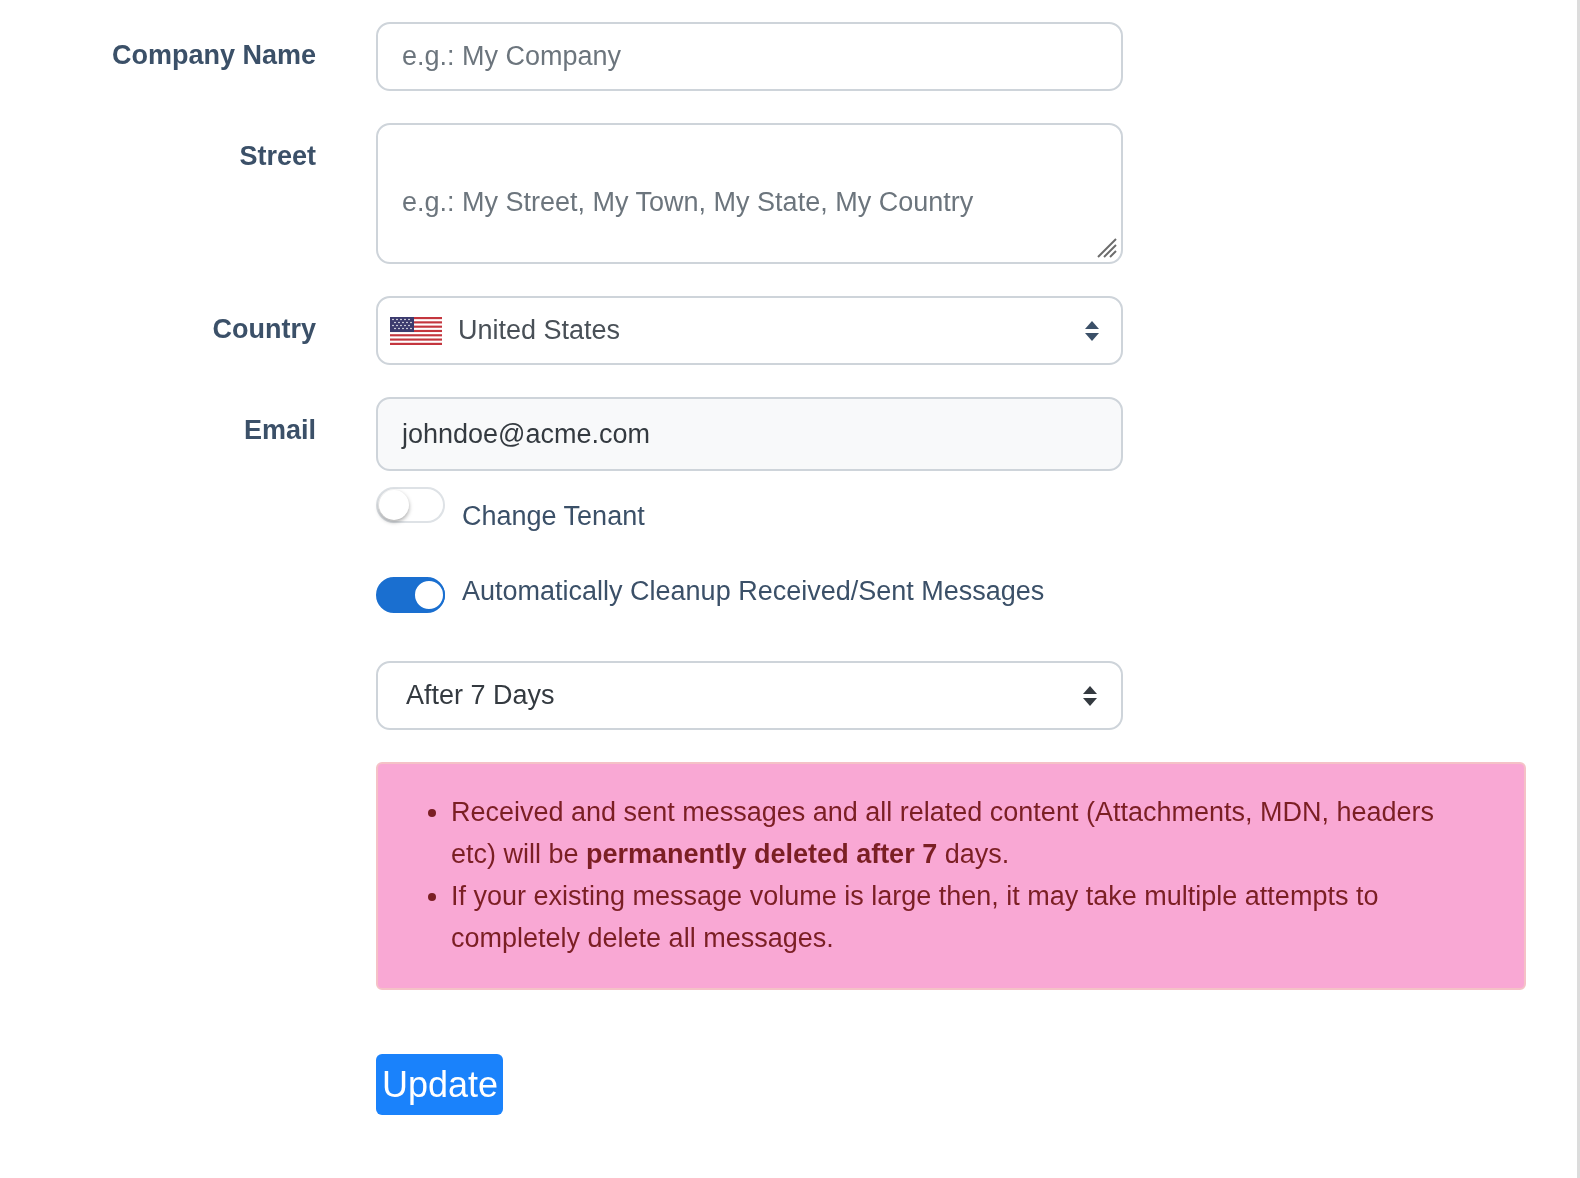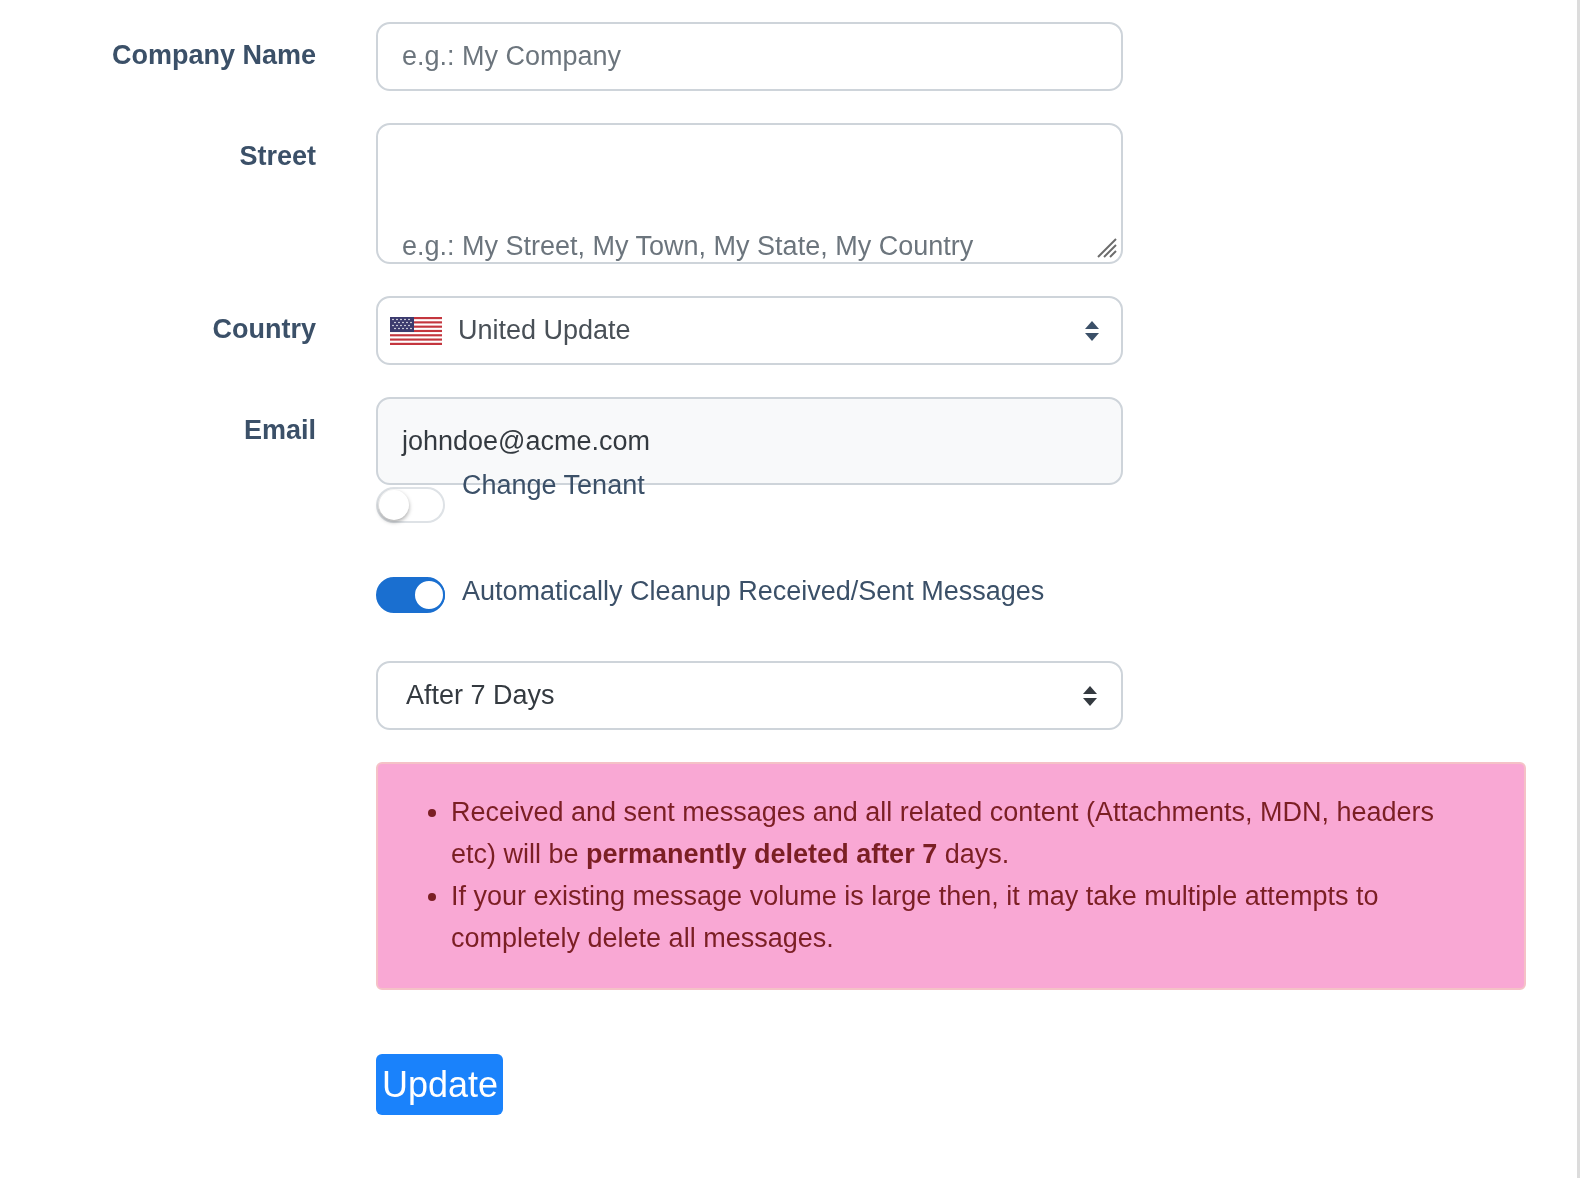--- a/index.html
+++ b/index.html
@@ -23,21 +23,21 @@
     .field {
       position: absolute; left: 376px; width: 747px;
       border: 2px solid #ced4da; border-radius: 14px;
       background: #fff;
       font-size: 27px; color: #495057;
       display: flex; align-items: center;
       padding: 0 24px;
     }
     .placeholder { color: #6c757d; }
     .field.readonly { background: #f8f9fa; color: #343a40; }
-    .textarea-field { align-items: flex-end; padding-top: 18px; }
+    .textarea-field { align-items: center; padding-top: 18px; }
     .resize-handle {
       position: absolute; right: 3px; bottom: 3px; width: 24px; height: 24px;
     }
     .select-arrows {
       position: absolute; right: 22px; top: 50%; transform: translateY(-50%);
       width: 14px; height: 22px;
     }
     .flag { width: 52px; height: 28px; margin-right: 16px; margin-left: -12px; }
     .toggle {
       position: absolute; left: 376px; width: 69px; height: 36px;
@@ -122,36 +122,36 @@
           <circle cx="11" cy="8.5" r="0.8"></circle>
           <circle cx="15" cy="8.5" r="0.8"></circle>
           <circle cx="19" cy="8.5" r="0.8"></circle>
         <circle cx="5" cy="11.5" r="0.8"></circle>
           <circle cx="9" cy="11.5" r="0.8"></circle>
           <circle cx="13" cy="11.5" r="0.8"></circle>
           <circle cx="17" cy="11.5" r="0.8"></circle>
           <circle cx="21" cy="11.5" r="0.8"></circle>
       </g>
     </svg>
-    <span>United Update</span>
+    <span>United States</span>
     <svg class="select-arrows" viewBox="0 0 14 22">
       <polygon points="7,1 14,9 0,9" fill="#3b5068"></polygon>
       <polygon points="0,13 14,13 7,21" fill="#3b5068"></polygon>
     </svg>
   </div>
 
   <div class="label" style="top:415px;">Email</div>
-  <div class="field readonly" style="top:397px; height:88px;">
+  <div class="field readonly" style="top:397px; height:74px;">
     <span>johndoe@acme.com</span>
   </div>
 
   <div class="toggle" style="top:487px;">
     <div class="knob"></div>
   </div>
-  <div class="toggle-label" style="top:470px;text-align:right;">Change Tenant</div>
+  <div class="toggle-label" style="top:501px;text-align:right;">Change Tenant</div>
 
   <div class="toggle on" style="top:577px;">
     <div class="knob"></div>
   </div>
   <div class="toggle-label" style="top:576px;text-align:center;">Automatically Cleanup Received/Sent Messages</div>
 
   <div class="field" style="top:661px; height:69px; padding-left:28px; color:#343a40;">
     <span>After 7 Days</span>
     <svg class="select-arrows" viewBox="0 0 14 22" style="right:24px;">
       <polygon points="7,1 14,9 0,9" fill="#343a40"></polygon>

